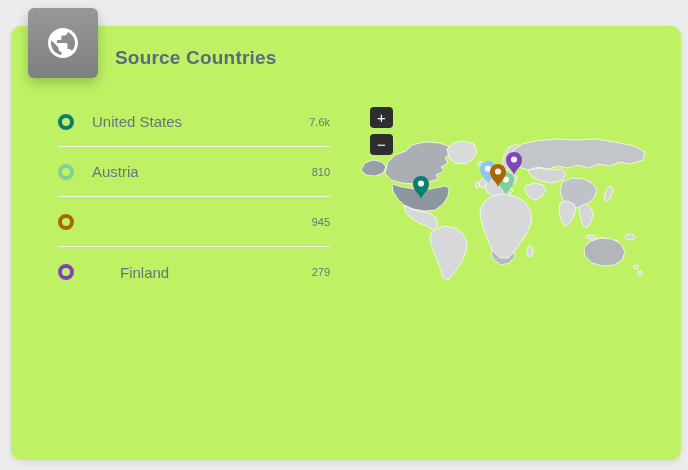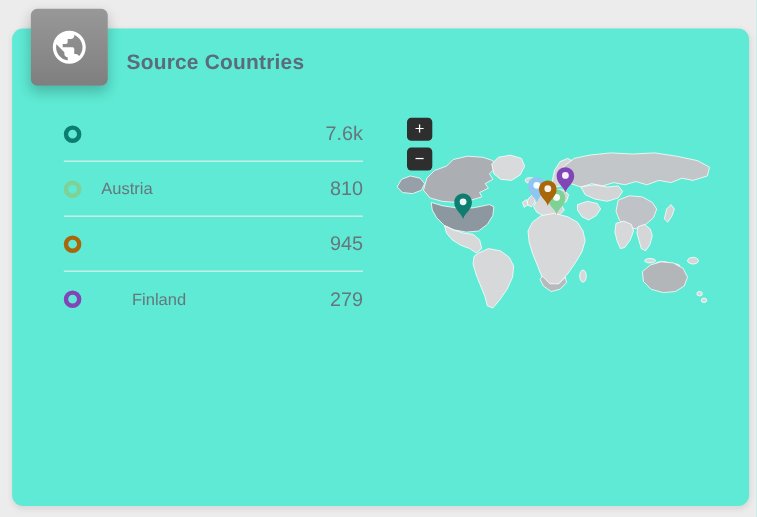--- a/index.html
+++ b/index.html
@@ -6,21 +6,21 @@
   html,body { width:688px; height:470px; }
   body {
     background:#ececec;
     font-family:"Liberation Sans","DejaVu Sans",sans-serif;
     color:#67757c;
     position:relative;
     overflow:hidden;
   }
   .card {
     position:absolute; left:11px; top:26px; width:670px; height:434px;
-    background:#5eead4; border-radius:10px;
+    background:#bef264; border-radius:10px;
     box-shadow:0 2px 6px rgba(0,0,0,0.09);
   }
   .icon-tile {
     position:absolute; left:28px; top:8px; width:70px; height:70px;
     border-radius:6px;
     background:linear-gradient(180deg,#989898,#7f7f7f);
     box-shadow:0 5px 12px rgba(0,0,0,0.22);
     display:flex; align-items:center; justify-content:center;
     z-index:3;
   }
@@ -34,21 +34,21 @@
   .country-row {
     height:50px; display:flex; align-items:center;
     border-bottom:1px solid #eef0f1;
   }
   .country-row:last-child { border-bottom:none;gap:28px; }
   .ring {
     width:16px; height:16px; border-radius:50%;
     border:4px solid #000; background:transparent; flex:0 0 16px;
   }
   .country-name { margin-left:18px; font-size:15px; color:#67757c; }
-  .country-value { margin-left:auto; font-size:18px; color:#67757c; }
+  .country-value { margin-left:auto; font-size:11px; color:#67757c; }
   .map-wrap {
     position:absolute; left:349px; top:100px; width:310px; height:170px;
   }
   .map-svg { position:absolute; left:0; top:12px; width:290px; height:145px; overflow:visible; }
   .zoom-btn {
     position:absolute; left:10px; width:23px; height:21px;
     background:#2e2e2e; border:none; border-radius:4px;
     color:#fff; font-size:15px; line-height:19px; text-align:center;
     cursor:pointer; padding:0; font-family:"Liberation Sans","DejaVu Sans",sans-serif;
   }
@@ -60,20 +60,21 @@
 </head>
 <body>
 
 <div class="card">
 
   <h2 class="card-title">Source Countries</h2>
 
   <div class="country-list">
     <div class="country-row">
       <span class="ring" style="border-color: rgb(12, 125, 111);"></span>
+      <span class="country-name">United States</span>
       <span class="country-value">7.6k</span>
     </div>
     <div class="country-row">
       <span class="ring" style="border-color: rgb(127, 209, 150);"></span>
       <span class="country-name">Austria</span>
       <span class="country-value">810</span>
     </div>
     <div class="country-row">
       <span class="ring" style="border-color: rgb(170, 102, 10);"></span>
       <span class="country-value">945</span>

